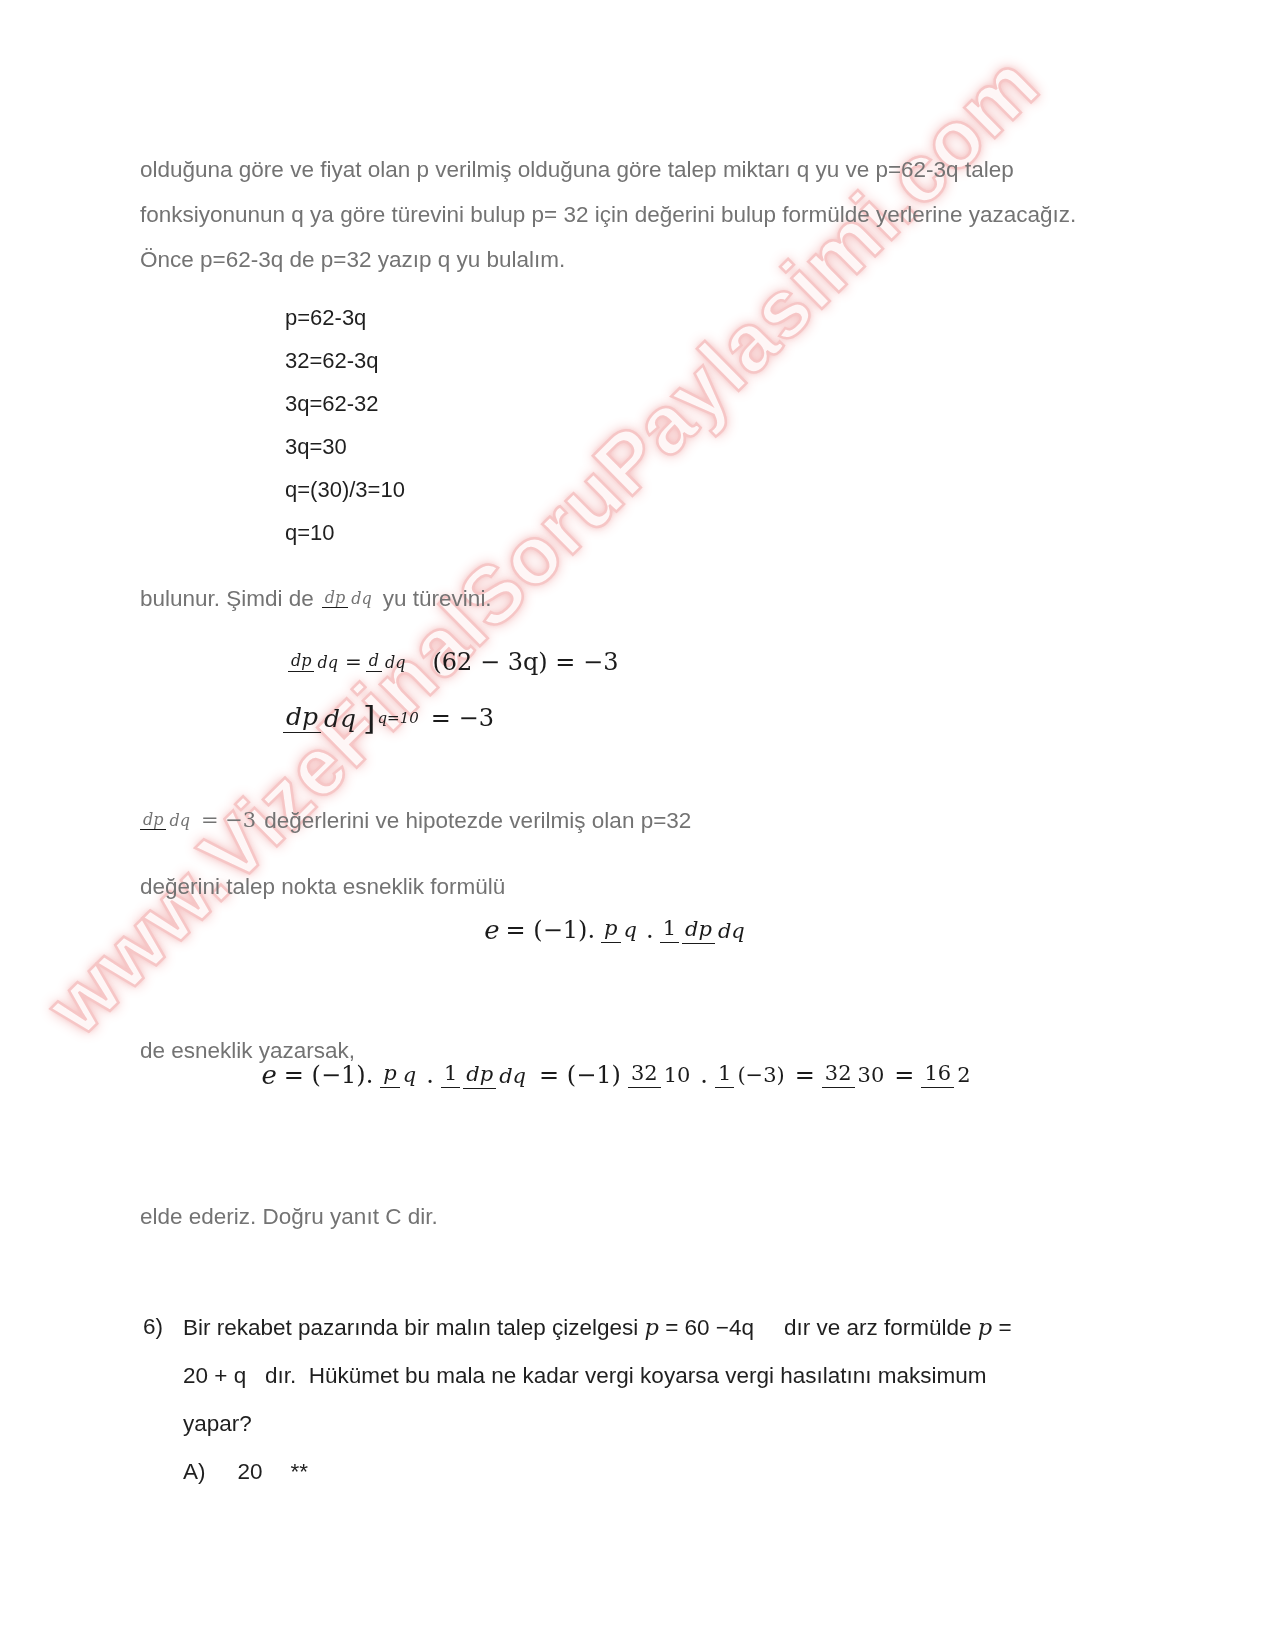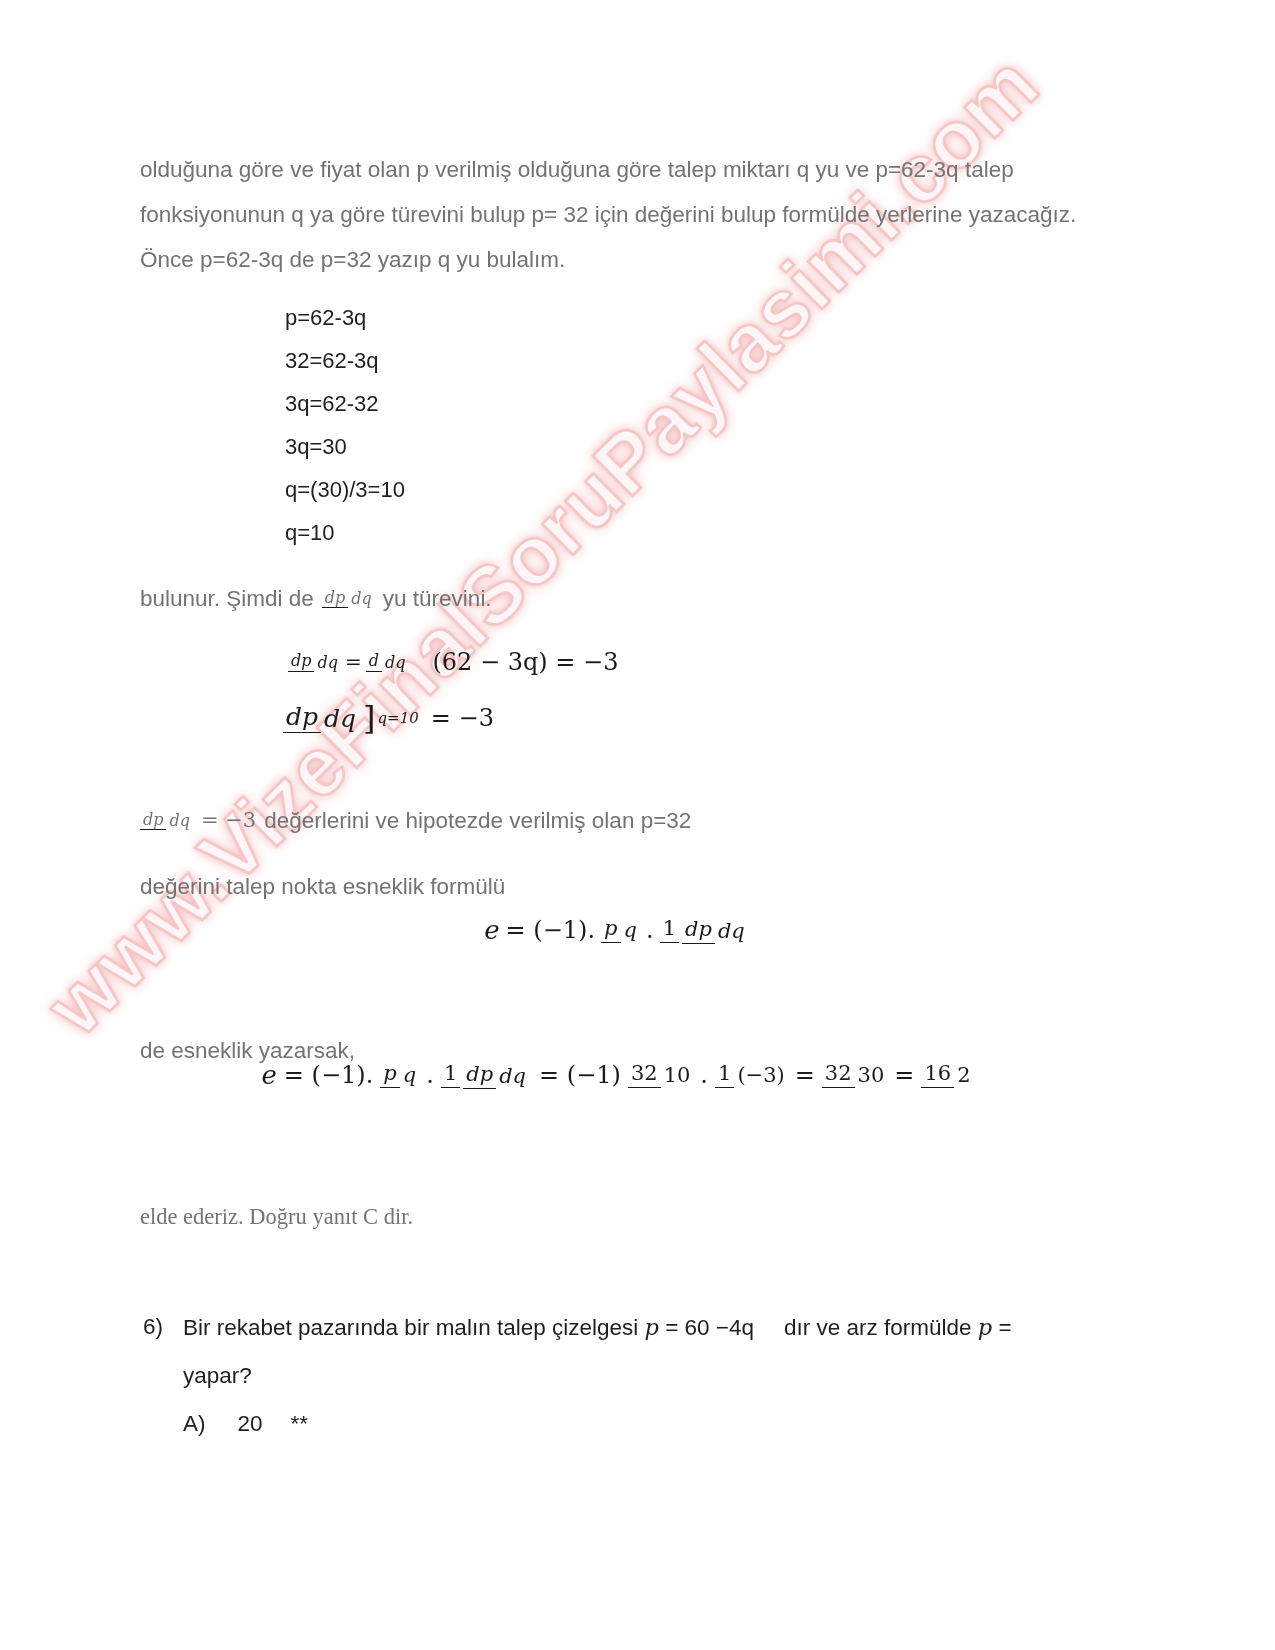--- a/index.html
+++ b/index.html
@@ -173,27 +173,28 @@
         <span class="fn">32</span>
         <span class="fd">30</span>
       </span>
       <span class="mn m24">=</span>
       <span class="frac f-md mn">
         <span class="fn">16</span>
         <span class="fd">2</span>
       </span>
     </div>
 
-    <div class="para" style="left:140px;top:1194px;font-family:Liberation Serif, serif;">elde ederiz. Doğru yanıt C dir.</div>
+    <div class="para" style="left:140px;top:1194px;">elde ederiz. Doğru yanıt C dir.</div>
 
     <div id="q6">
       <div class="qline1">
         <span class="qnum">6)</span>
         <span class="pre">Bir rekabet pazarında bir malın talep çizelgesi </span><span class="pit">p</span><span class="pre"> = 60 −4q</span><span class="gapwide"></span><span class="pre">dır ve arz formülde </span><span class="pit">p</span><span class="pre"> =</span>
       </div>
+      <div class="qline pre">20 + q   dır.  Hükümet bu mala ne kadar vergi koyarsa vergi hasılatını maksimum</div>
       <div class="qline">yapar?</div>
       <div class="opt">
         <span class="lbl">A)</span>
         <span class="val">20</span>
         <span class="mark">**</span>
       </div>
     </div>
 
   </div>
 </div>

